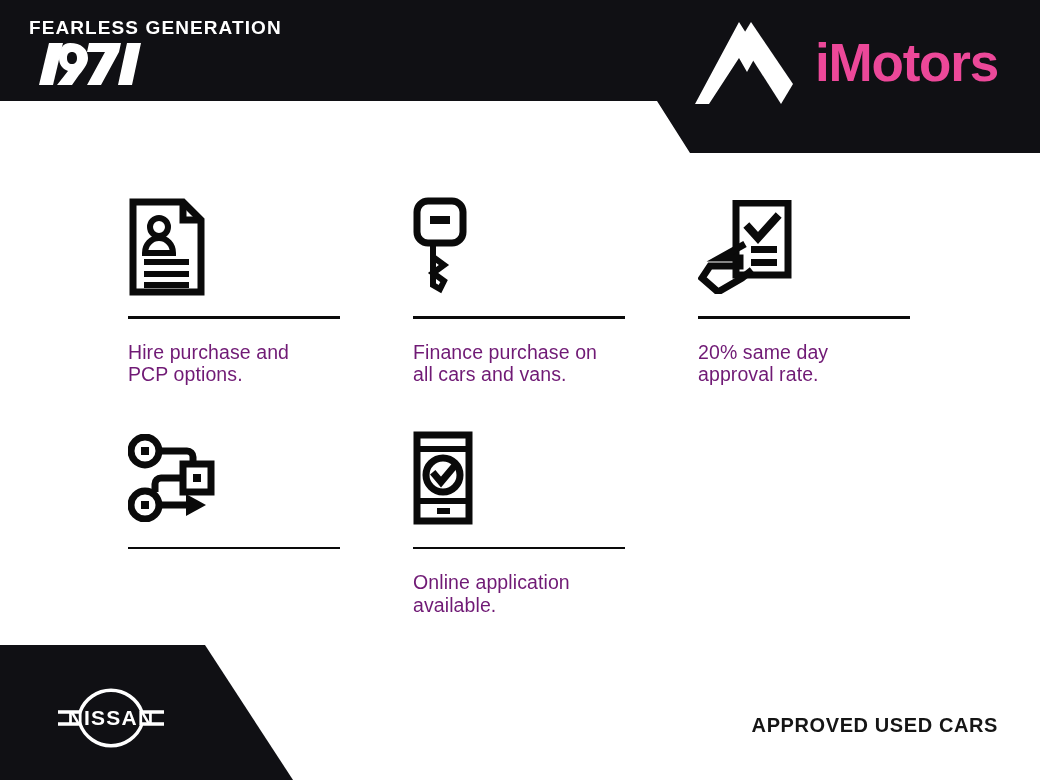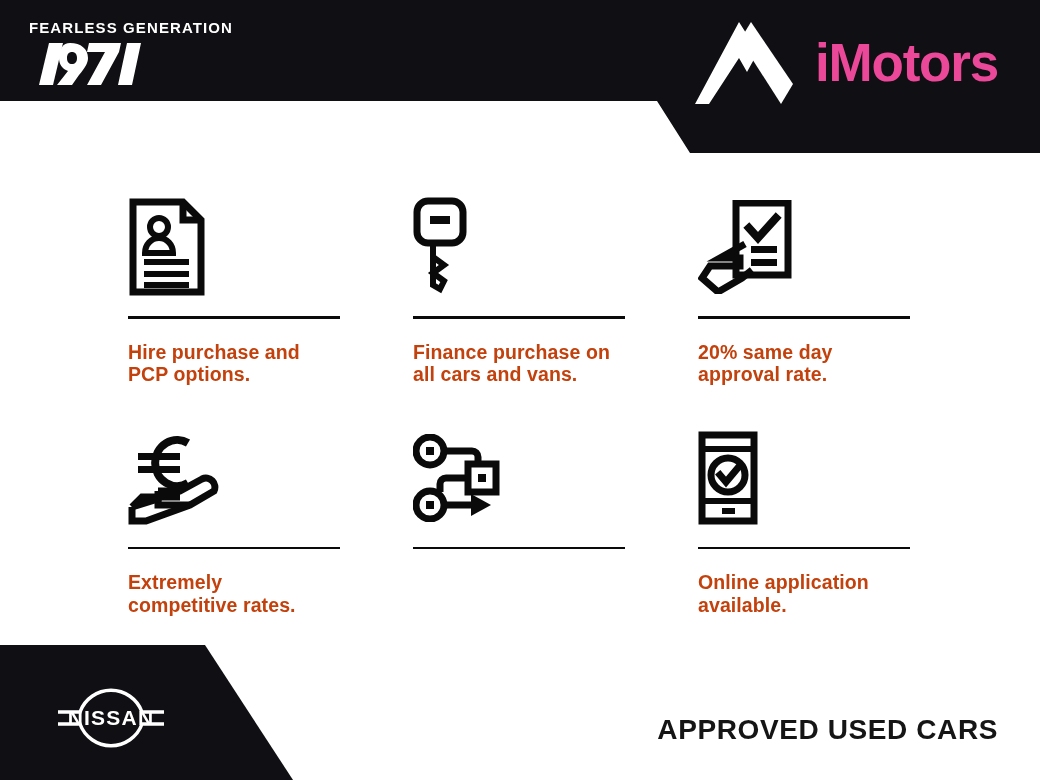--- a/index.html
+++ b/index.html
@@ -12,21 +12,21 @@
   .page { position:relative; width:1040px; height:780px; background:#fff; }
 
   
   .header {
     position:absolute; left:0; top:0; width:1040px; height:153px;
     background:#101014;
     clip-path: polygon(0 0, 1040px 0, 1040px 153px, 690px 153px, 657px 101px, 0 101px);
   }
   .fearless-block { position:absolute; left:29px; top:18px; }
   .fearless-title {
-    color:#ffffff; font-size:15px; font-weight:bold;
+    color:#ffffff; font-size:19px; font-weight:bold;
     letter-spacing:1.1px; line-height:20px; white-space:nowrap;
   }
   .year-logo { margin-top:5px; height:42px; width:112px; }
 
   .imotors-lockup {
     position:absolute; right:42px; top:22px;
     display:flex; align-items:center; gap:22px;
   }
   .imotors-mark { width:98px; height:82px; display:block; }
   .imotors-word {
@@ -42,34 +42,34 @@
     grid-template-columns:212px 212px 212px;
     column-gap:73px;
     row-gap:33px;
   }
   .cell { width:212px; }
   .icon-box { height:118px; display:flex; align-items:center; justify-content:flex-start; }
   .icon-box svg { display:block; }
   .rule { height:2.5px; background:#0a0a0a; width:212px; margin-top:10px; }
   .caption {
     margin-top:22px;
-    color:#c2410c; font-size:19.5px; line-height:22.5px;
-    white-space:pre-line; letter-spacing:0.1px;font-weight:bold;
+    color:#701a75; font-size:19.5px; line-height:22.5px;
+    white-space:pre-line; letter-spacing:0.1px;
   }
 
   
   .footer-shape {
     position:absolute; left:0; top:645px; width:300px; height:135px;
     background:#101014;
     clip-path: polygon(0 0, 205px 0, 293px 135px, 0 135px);
   }
   .nissan-logo { position:absolute; left:52px; top:668px; width:118px; height:92px; }
   .approved {
     position:absolute; right:42px; top:714px;
-    color:#151515; font-size:28px; font-weight:bold;
+    color:#151515; font-size:20px; font-weight:bold;
     letter-spacing:0.6px; white-space:nowrap;
   }
 </style>
 </head>
 <body>
 
 <div class="page">
 
   <div class="header">
 
@@ -140,35 +140,20 @@
           <rect x="53" y="46" width="26" height="7" fill="#0a0a0a"></rect>
           <rect x="53" y="59" width="26" height="7" fill="#0a0a0a"></rect>
           <path d="M47,44 L22,58 L42,58 L42,66 L12,66 L4,78 L20,92 L44,78 L54,70" fill="none" stroke="#0a0a0a" stroke-width="7" stroke-linejoin="miter"></path>
         </svg>
       </div>
       <div class="rule"></div>
       <div class="caption">20% same day
 approval rate.</div>
     </div>
 
-    <div class="cell">
-      <div class="icon-box">
-        <svg width="96" height="98" viewBox="0 0 96 98">
-          <path d="M60,14 a22,23 0 1 0 0,40" fill="none" stroke="#0a0a0a" stroke-width="8" stroke-linecap="butt"></path>
-          <rect x="10" y="24" width="42" height="7" fill="#0a0a0a"></rect>
-          <rect x="10" y="37" width="42" height="7" fill="#0a0a0a"></rect>
-          <path d="M4,78 L14,68 L38,68 L52,68 M30,68 L30,76 L62,76" fill="none" stroke="#0a0a0a" stroke-width="7" stroke-linejoin="miter"></path>
-          <path d="M4,78 L4,92 L18,92 L62,76 L86,62 a9,9 0 0 0 -12,-12 L52,62 L30,62" fill="none" stroke="#0a0a0a" stroke-width="7" stroke-linejoin="miter"></path>
-          <path d="M30,62 L30,70 L4,78" fill="none" stroke="#0a0a0a" stroke-width="7"></path>
-        </svg>
-      </div>
-      <div class="rule"></div>
-      <div class="caption">Extremely
-competitive rates.</div>
-    </div>
 
     <div class="cell">
       <div class="icon-box">
         <svg width="92" height="88" viewBox="0 0 92 88">
           <circle cx="17" cy="17" r="14" fill="none" stroke="#0a0a0a" stroke-width="7"></circle>
           <rect x="13" y="13" width="8" height="8" fill="#0a0a0a"></rect>
           <circle cx="17" cy="71" r="14" fill="none" stroke="#0a0a0a" stroke-width="7"></circle>
           <rect x="13" y="67" width="8" height="8" fill="#0a0a0a"></rect>
           <rect x="55" y="30" width="28" height="28" fill="none" stroke="#0a0a0a" stroke-width="7"></rect>
           <rect x="65" y="40" width="8" height="8" fill="#0a0a0a"></rect>

